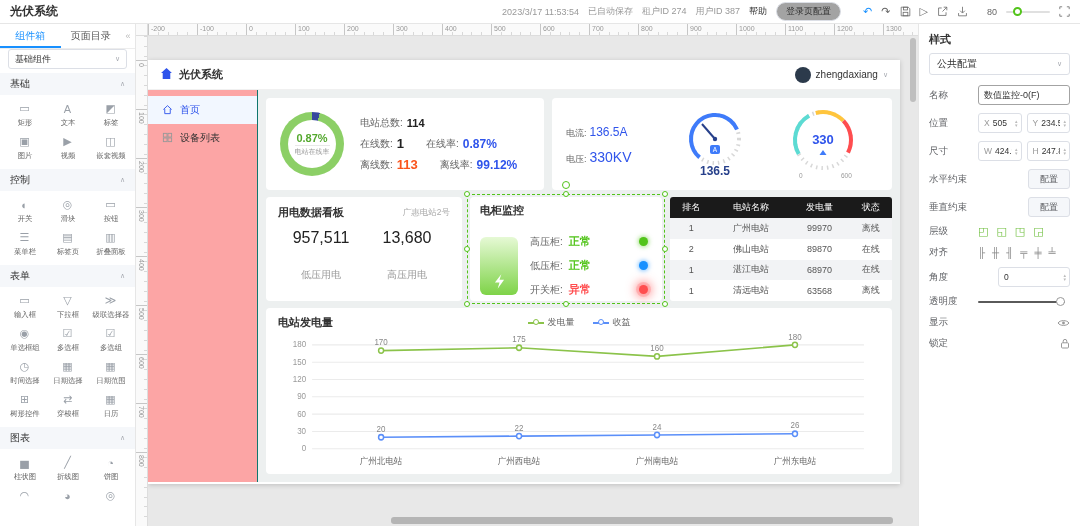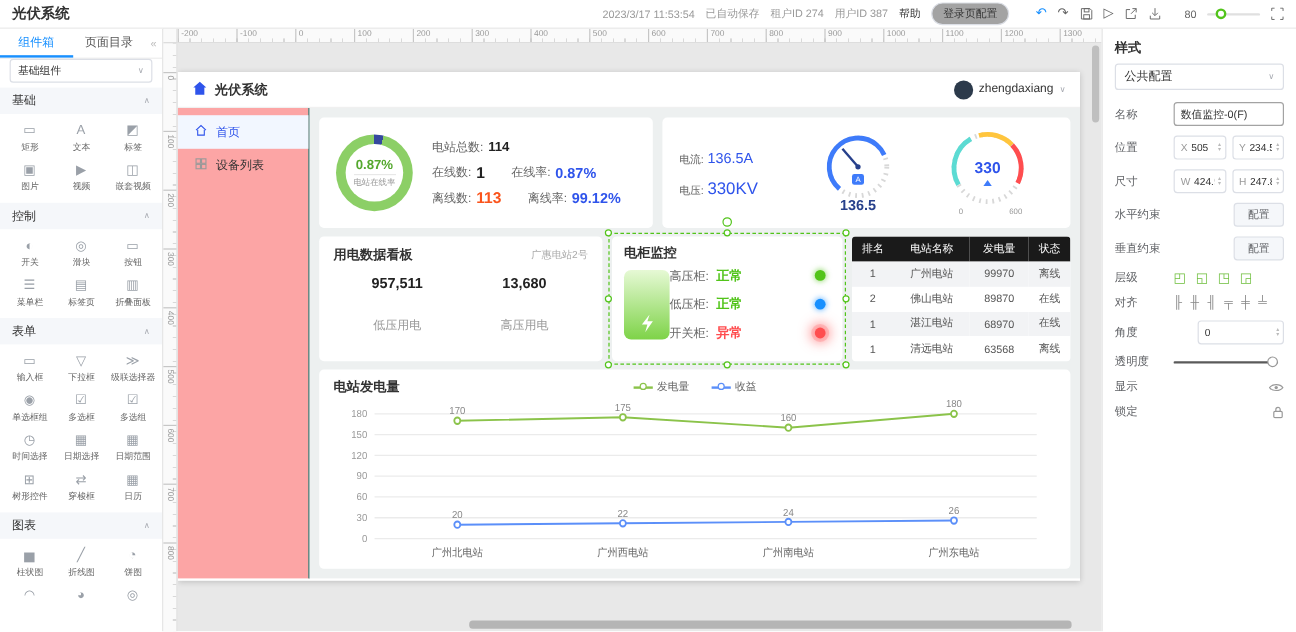--- a/index.html
+++ b/index.html
@@ -78,31 +78,31 @@
   
   .gauge-card{flex:1;padding:6px 12px}
   .gauge-body{display:flex;align-items:center}
   .gauge-left{width:100px;display:flex;flex-direction:column;gap:9px;padding-left:2px;margin-top:2px}
   .g-line{font-size:9px;color:#666}
   .g-val{color:#2f54eb;font-weight:normal;font-size:12px;margin-left:3px}
   .g-val.big{font-size:14px}
   .gauges{flex:1;display:flex;justify-content:space-around;align-items:center}
   
   .r2{height:104px}
-  .power-card{width:236px;padding:8px 12px}
+  .power-card{width:196px;padding:8px 12px}
   .pc-head{display:flex;justify-content:space-between;align-items:center}
   .pc-sub{font-size:8.5px;color:#aaa}
   .pc-vals{display:flex;margin-top:9px}
   .pc-col{flex:1;text-align:center}
-  .pc-num{font-size:12px;font-weight:bold;color:#222}
+  .pc-num{font-size:16px;font-weight:normal;color:#222}
   .pc-label{font-size:10px;color:#999;margin-top:21px}
   
   .sel-wrap{width:192px;position:relative;outline:1px dashed #52c41a;outline-offset:2px}
   .cabinet-card{width:100%;height:100%;padding:6px 10px}
-  .cab-body{display:flex;margin-top:4px;align-items:center}
+  .cab-body{display:flex;gap:12px;margin-top:16px;align-items:center}
   .bolt-tile{width:38px;height:58px;border-radius:6px;background:linear-gradient(180deg,#e6f9d5,#7ed348);display:flex;align-items:flex-end;justify-content:center;padding-bottom:6px}
   .cab-rows{flex:1;display:flex;flex-direction:column;gap:9px}
   .cab-row{display:flex;align-items:center;font-size:10px;color:#666;gap:4px}
   .cab-status{font-weight:bold;font-size:11px;margin-left:2px}
   .cab-status.ok{color:#52c41a}
   .cab-status.err{color:#ff4d4f}
   .led{width:9px;height:9px;border-radius:50%;margin-left:auto;margin-right:4px}
   .led-green{background:#52c41a;box-shadow:0 0 4px 1px rgba(82,196,26,.5)}
   .led-blue{background:#1890ff;box-shadow:0 0 4px 1px rgba(24,144,255,.5)}
   .led-red{background:#ff4d4f;box-shadow:0 0 0 3px rgba(255,77,79,.2),0 0 10px 4px rgba(255,77,79,.55)}

